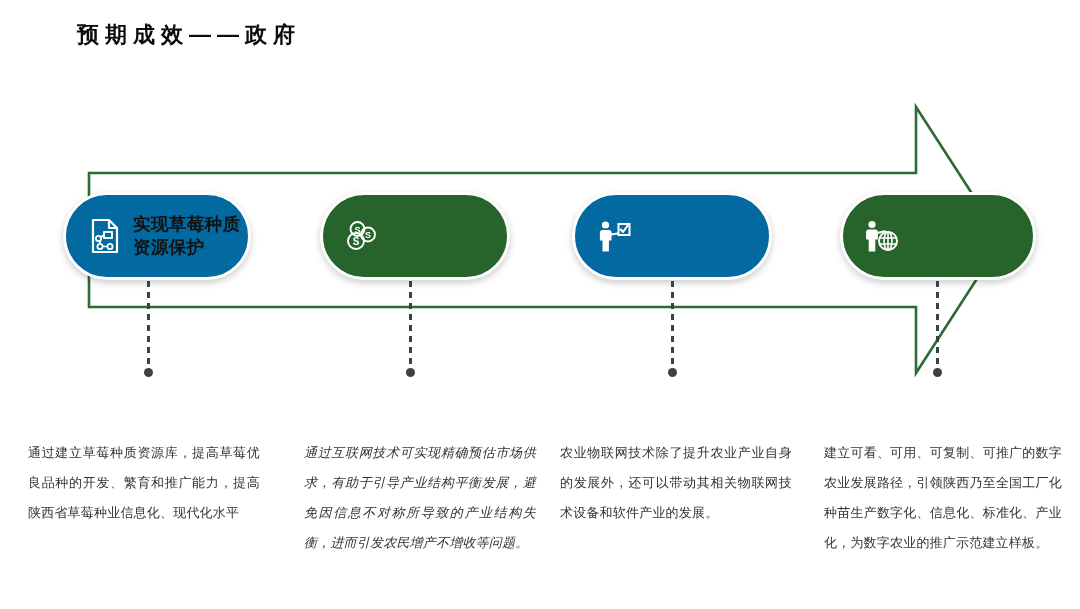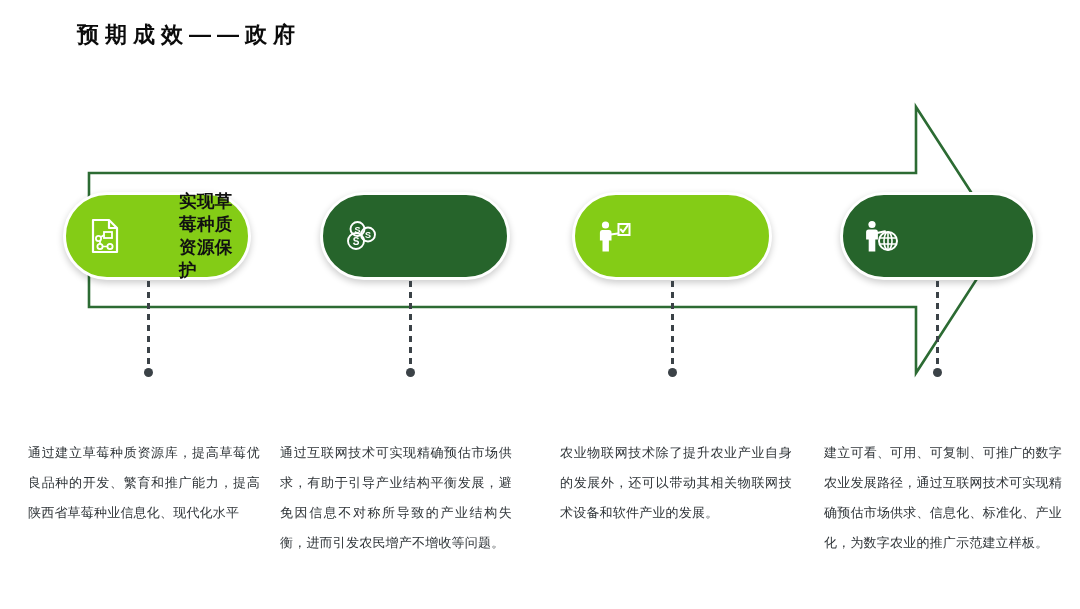--- a/index.html
+++ b/index.html
@@ -43,21 +43,21 @@
     position: absolute;
     height: 88px;
     border-radius: 44px;
     display: flex;
     align-items: center;
     box-sizing: border-box;
     box-shadow: 0 3px 7px rgba(0,0,0,0.20);
     border: 3px solid #ffffff;
     padding-left: 20px;
   }
-  .pill.amber { background: #84cc16; gap: 46px; }
+  .pill.amber { background: #0369a1; }
   .pill.green { background: #26642B; }
 
   .pill-icon {
     flex: 0 0 auto;
     width: 38px;
     height: 44px;
     display: flex;
     align-items: center;
     justify-content: center;
     margin-right: 9px;
@@ -106,21 +106,21 @@
     top: 398px;
     font-size: 13px;
     line-height: 30px;
     color: #2f3438;
     letter-spacing: 0.2px;
     text-align: justify;
     text-justify: inter-character;
     margin-top: 40px;
   }
   #desc-0 { left: 28px;  width: 232px; }
-  #desc-1 { left: 280px; width: 232px; }
+  #desc-1 { left: 304px; width: 232px; font-style: italic; }
   #desc-2 { left: 560px; width: 232px; }
   #desc-3 { left: 824px; width: 238px; }
 </style>
 </head>
 <body>
 
 <div id="page-title">预期成效——政府</div>
 
 <svg id="arrow-svg" viewBox="0 0 1080 300" xmlns="http://www.w3.org/2000/svg">
   <path d="M 89 83 L 916 83 L 916 17 L 1002 150 L 916 283 L 916 217 L 89 217 Z" fill="none" stroke="#2C6B33" stroke-width="2.6" stroke-linejoin="miter"></path>
@@ -185,13 +185,13 @@
 <div class="connector" id="connector-1"></div>
 <div class="connector-dot" id="connector-dot-1"></div>
 <div class="connector" id="connector-2"></div>
 <div class="connector-dot" id="connector-dot-2"></div>
 <div class="connector" id="connector-3"></div>
 <div class="connector-dot" id="connector-dot-3"></div>
 
 <div class="desc" id="desc-0">通过建立草莓种质资源库，提高草莓优良品种的开发、繁育和推广能力，提高陕西省草莓种业信息化、现代化水平</div>
 <div class="desc" id="desc-1">通过互联网技术可实现精确预估市场供求，有助于引导产业结构平衡发展，避免因信息不对称所导致的产业结构失衡，进而引发农民增产不增收等问题。</div>
 <div class="desc" id="desc-2">农业物联网技术除了提升农业产业自身的发展外，还可以带动其相关物联网技术设备和软件产业的发展。</div>
-<div class="desc" id="desc-3">建立可看、可用、可复制、可推广的数字农业发展路径，通过互联网技术可实现精确预估市场供求、信息化、标准化、产业化，为数字农业的推广示范建立样板。</div>
+<div class="desc" id="desc-3">建立可看、可用、可复制、可推广的数字农业发展路径，引领陕西乃至全国工厂化种苗生产数字化、信息化、标准化、产业化，为数字农业的推广示范建立样板。</div>
 
 </body></html>

